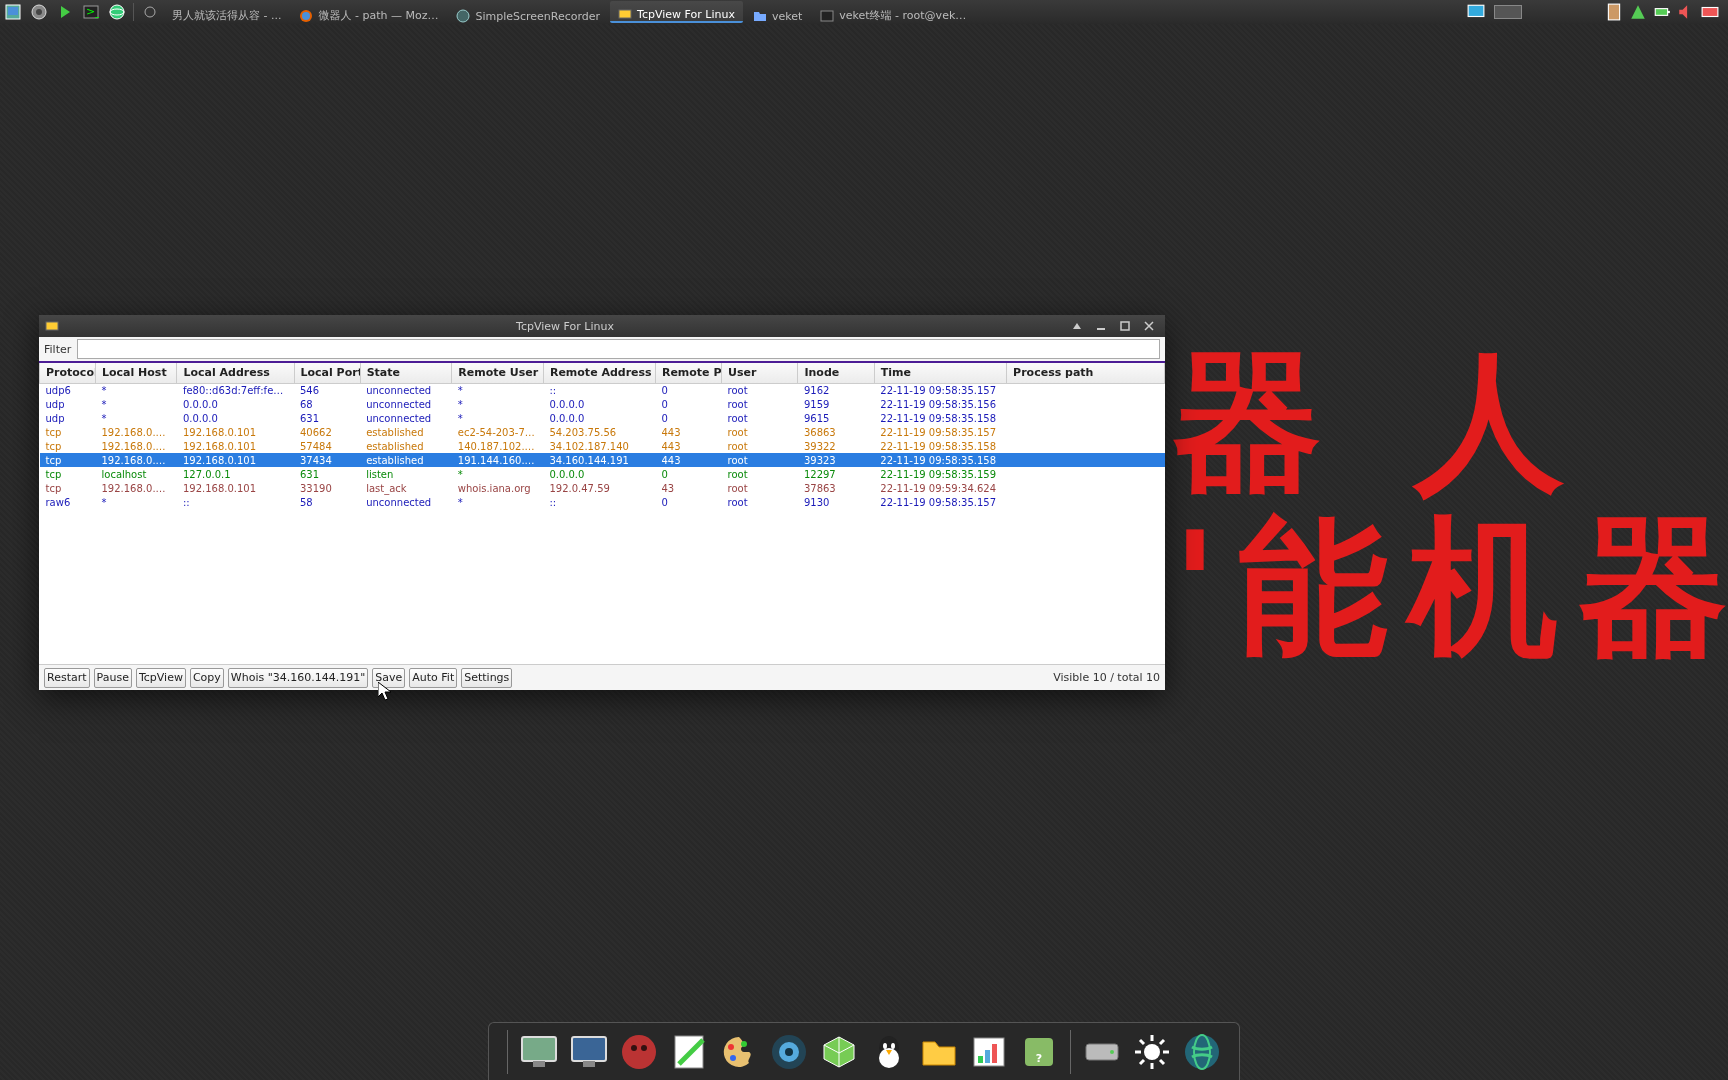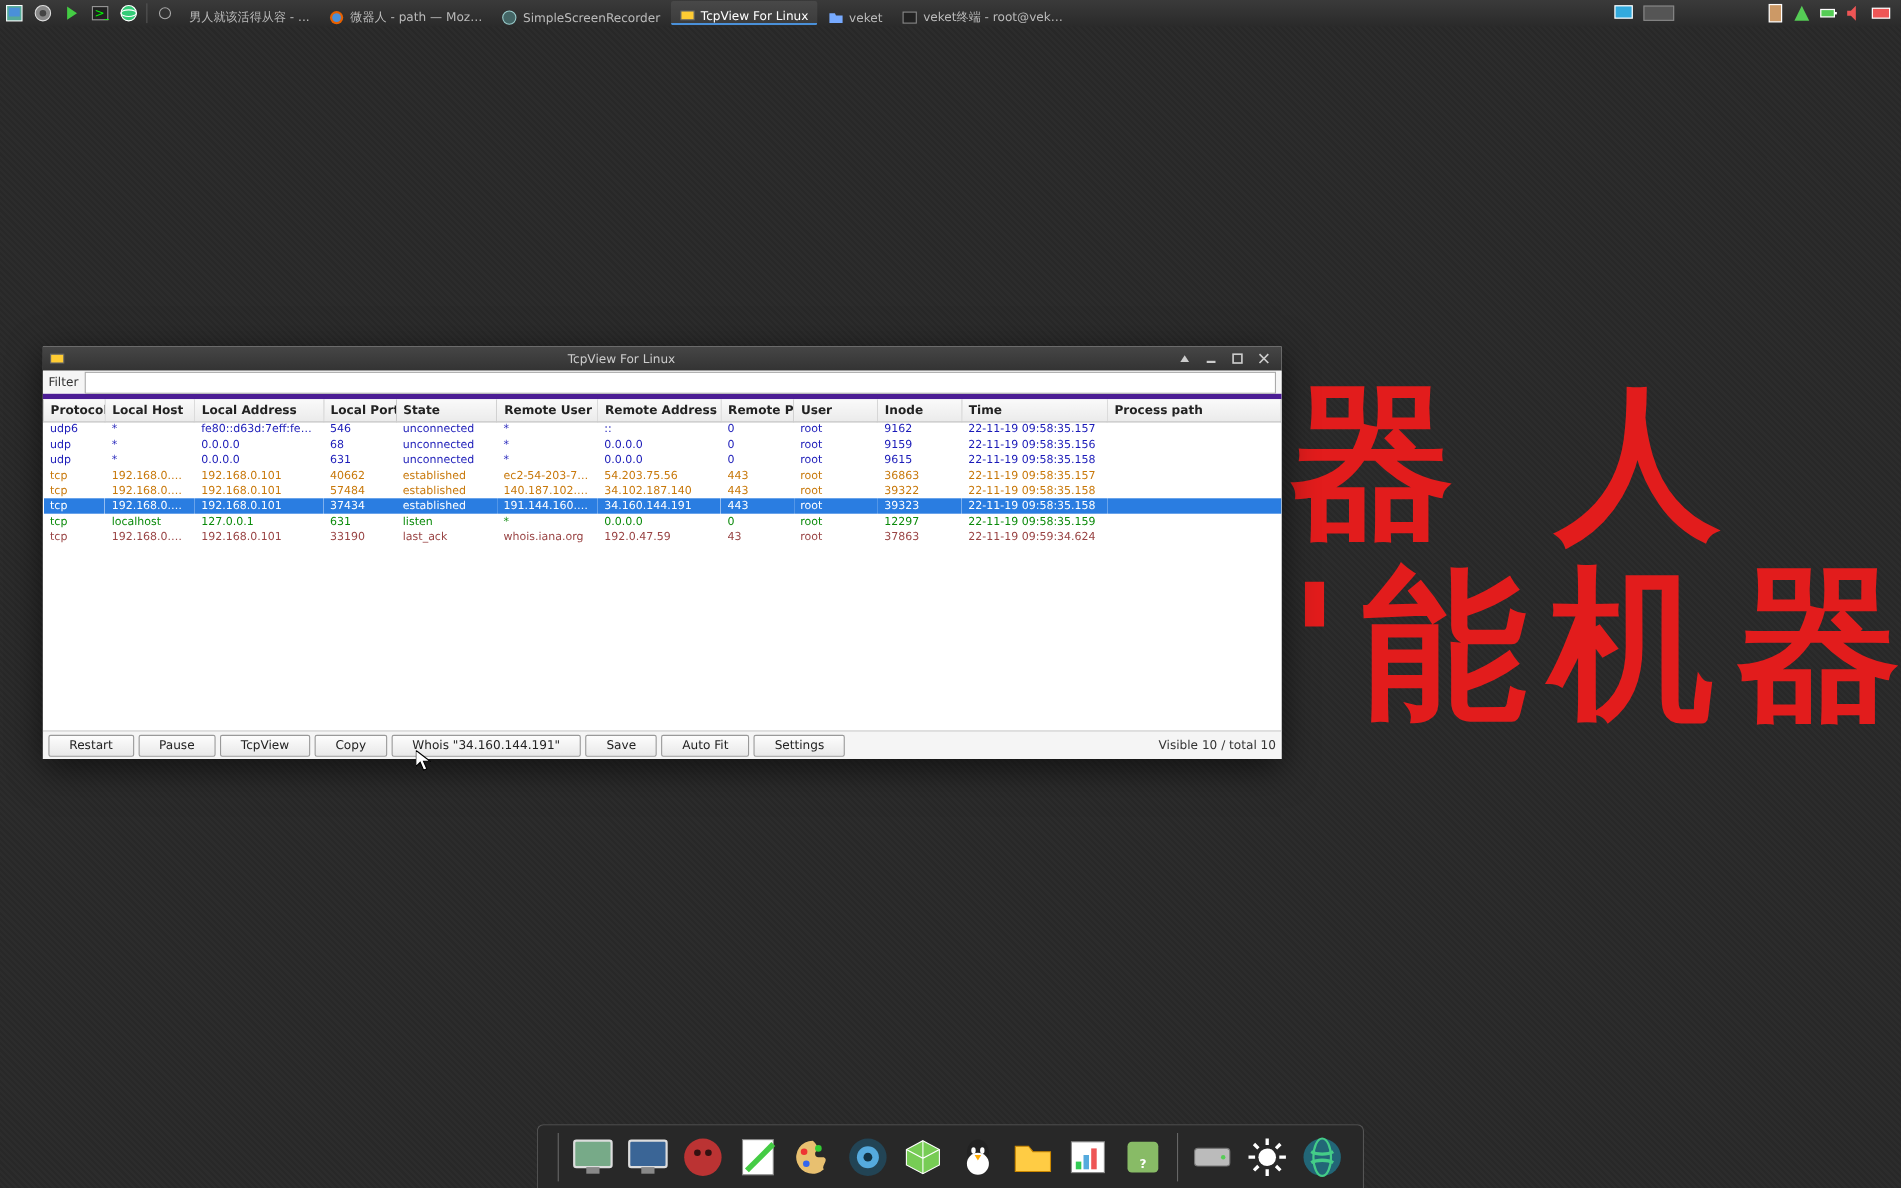--- a/index.html
+++ b/index.html
@@ -18,37 +18,37 @@
 .tray-ico{width:18px;height:18px;margin:0 3px;cursor:pointer;display:flex;align-items:center;justify-content:center}
 .workspace{width:28px;height:14px;border:1px solid #888;background:#555;margin-left:6px}
 
 .window{position:absolute;left:39px;top:315px;width:1126px;height:375px;background:#fff;box-shadow:0 8px 30px rgba(0,0,0,.6);display:flex;flex-direction:column}
 .titlebar{height:22px;background:linear-gradient(180deg,#464646,#333);display:flex;align-items:center;color:#ddd;font-size:11px}
 .tb-appico{width:14px;height:14px;margin:0 6px}
 .tb-title{flex:1;text-align:center;color:#ccc}
 .tb-ctrls{display:flex;margin-right:4px}
 .tb-ctrl{width:24px;height:18px;display:flex;align-items:center;justify-content:center;cursor:pointer;color:#ccc}
 
-.filter-row{height:26px;display:flex;align-items:center;padding:3px 5px;background:#f5f5f5;border-bottom:5px solid #4c1d95}
+.filter-row{height:26px;display:flex;align-items:center;padding:3px 5px;background:#f5f5f5;border-bottom:2px solid #4c1d95}
 .filter-label{margin-right:6px;color:#333}
 .filter-input{flex:1;height:20px;border:1px solid #aaa;padding:0 4px;background:#fff}
 
 .table-wrap{flex:1;overflow:auto;background:#fff}
 table{width:100%;border-collapse:collapse;table-layout:fixed}
 th{background:linear-gradient(180deg,#fafafa,#ebebeb);border:1px solid #ccc;border-top:none;padding:2px 6px;text-align:left;font-weight:bold;color:#222;cursor:pointer;height:20px;position:relative;overflow:hidden;white-space:nowrap}
 td{padding:1px 6px;height:14px;white-space:nowrap;overflow:hidden;text-overflow:ellipsis;font-size:10px}
 tbody tr{cursor:default}
 tbody tr.selected td{background:#2a7de1;color:#fff!important}
 tbody tr:not(.selected) td.c-misc{color:#1a1ab8}
 tbody tr:not(.selected) td.c-listen{color:#0a8a0a}
 tbody tr:not(.selected) td.c-estab{color:#c8780a}
 tbody tr:not(.selected) td.c-lastack{color:#944}
 
 .footer{height:26px;background:#f5f5f5;border-top:1px solid #ccc;display:flex;align-items:center;padding:0 5px}
-.btn{height:20px;padding:0 18px;margin-right:4px;background:linear-gradient(180deg,#fdfdfd,#e8e8e8);border:1px solid #999;border-radius:2px;cursor:pointer;color:#222;font-size:11px}
+.btn{height:20px;padding:0 2px;margin-right:4px;background:linear-gradient(180deg,#fdfdfd,#e8e8e8);border:1px solid #999;border-radius:2px;cursor:pointer;color:#222;font-size:11px}
 .footer-status{margin-left:auto;color:#333}
 
 .cursor{position:absolute;left:378px;top:682px;width:14px;height:20px;z-index:100;pointer-events:none}
 
 .dock{position:absolute;bottom:0;left:50%;transform:translateX(-50%);height:58px;display:flex;align-items:center;padding:0 12px;background:rgba(40,40,40,.85);border:1px solid #555;border-bottom:none;border-radius:6px 6px 0 0;z-index:5}
 .dock-item{width:48px;height:48px;margin:0 1px;cursor:pointer;display:flex;align-items:center;justify-content:center;border-radius:4px}
 .dock-item svg,.dock-item .dico{width:40px;height:40px}
 .dock-sep{width:1px;height:44px;background:#666;margin:0 6px}
 </style>
 </head>
@@ -341,20 +341,34 @@
             <td class="c-lastack">33190</td>
             <td class="c-lastack">last_ack</td>
             <td class="c-lastack">whois.iana.org</td>
             <td class="c-lastack">192.0.47.59</td>
             <td class="c-lastack">43</td>
             <td class="c-lastack">root</td>
             <td class="c-lastack">37863</td>
             <td class="c-lastack">22-11-19 09:59:34.624</td>
             <td class="c-lastack"></td>
           </tr>
+          <tr>
+            <td class="c-misc">raw6</td>
+            <td class="c-misc">*</td>
+            <td class="c-misc">::</td>
+            <td class="c-misc">58</td>
+            <td class="c-misc">unconnected</td>
+            <td class="c-misc">*</td>
+            <td class="c-misc">::</td>
+            <td class="c-misc">0</td>
+            <td class="c-misc">root</td>
+            <td class="c-misc">9130</td>
+            <td class="c-misc">22-11-19 09:58:35.157</td>
+            <td class="c-misc"></td>
+          </tr>
         </tbody>
     </table>
   </div>
 
   <div class="footer">
     <button class="btn">Restart</button>
     <button class="btn">Pause</button>
     <button class="btn">TcpView</button>
     <button class="btn">Copy</button>
     <button class="btn">Whois "34.160.144.191"</button>

